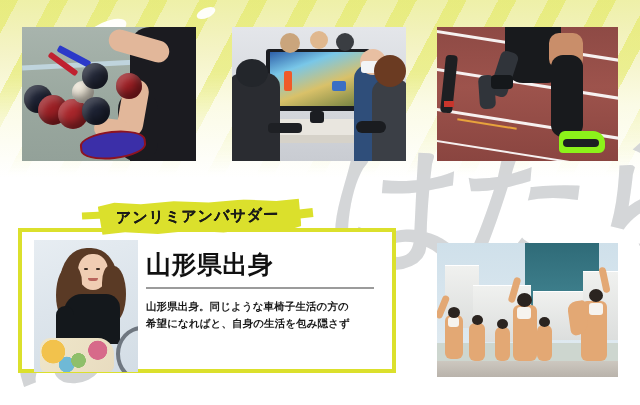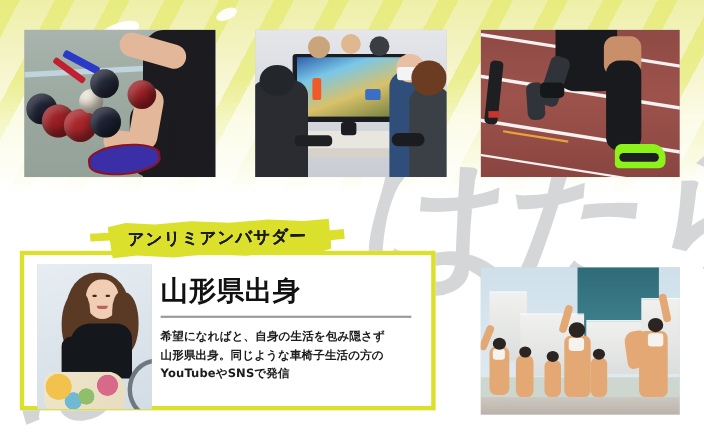--- a/index.html
+++ b/index.html
@@ -277,22 +277,21 @@
         <div class="layer pt-body" style="left:30px;top:54px;width:56px;height:50px;"></div>
         <div class="layer pt-body" style="left:22px;top:66px;width:18px;height:42px;border-radius:12px;"></div>
         <div class="layer pt-skirt" style="left:6px;top:98px;width:74px;height:34px;"></div>
         <div class="layer pt-wheel" style="left:82px;top:86px;width:44px;height:48px;"></div>
       </div>
 
       <div class="info">
         <p class="name">山形県出身</p>
         <div class="rule"></div>
         <p class="desc">
+          <span>山形県出身。同じような車椅子生活の方の</span>
           <span>希望になればと、自身の生活を包み隠さず</span>
-          <span>山形県出身。同じような車椅子生活の方の</span>
-          <span>YouTubeやSNSで発信</span>
         </p>
       </div>
 
     </div>
   </div>
 
 </div>
 
 </body></html>

